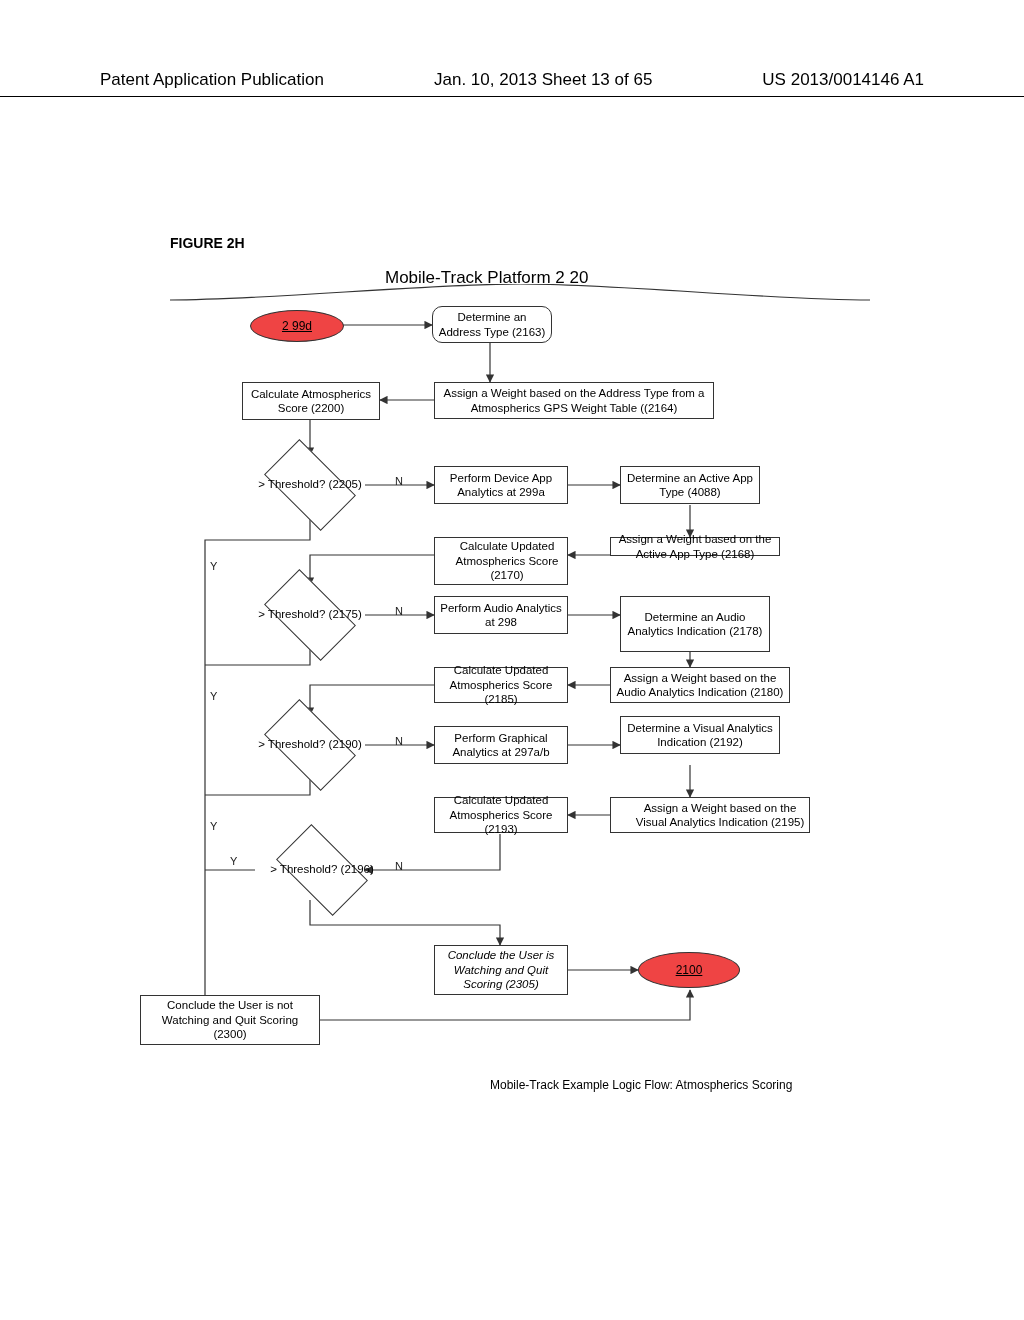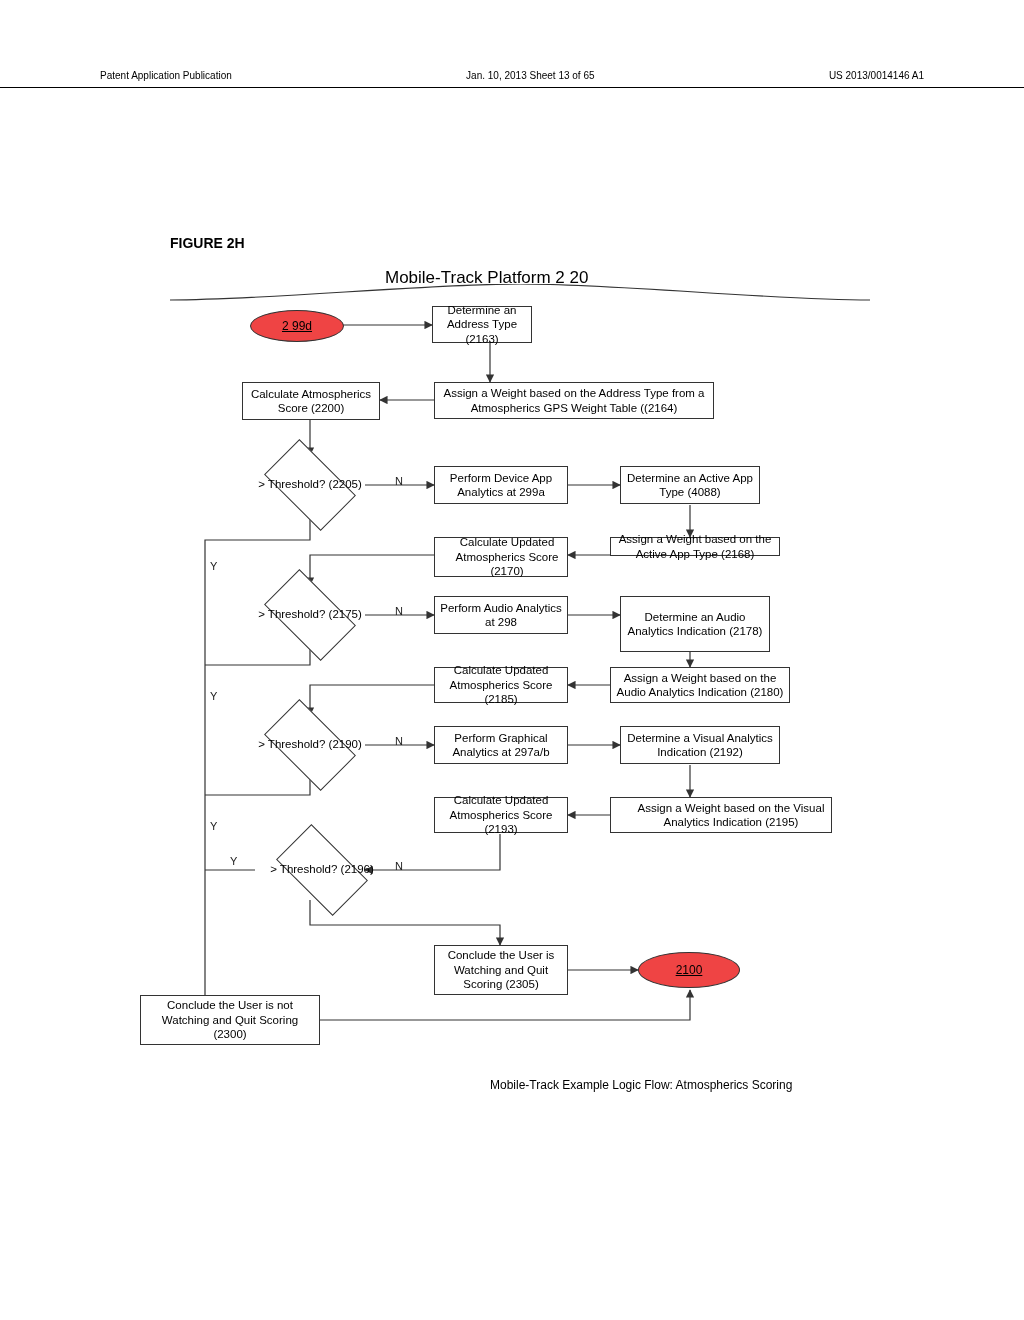--- a/index.html
+++ b/index.html
@@ -20,21 +20,21 @@
   .header {
     position: absolute;
     top: 70px;
     left: 0;
     width: 1024px;
     display: flex;
     justify-content: space-between;
     padding: 0 100px 6px 100px;
     box-sizing: border-box;
     border-bottom: 1.5px solid #000;
-    font-size: 10px;
+    font-size: 17px;
   }
   .figtitle {
     position: absolute;
     top: 235px;
     left: 170px;
     font-weight: bold;
     font-size: 14px;
   }
   .platform-label {
     position: absolute;
@@ -201,21 +201,21 @@
 
       <polyline points="150,720 520,720 520,690" fill="none" stroke="#333" stroke-width="1.2" marker-end="url(#ah)"></polyline>
 
       <line x1="35" y1="740" x2="35" y2="700" stroke="#333" stroke-width="0"></line>
     </svg>
 
     <div class="ellipse" style="left:80px; top:10px; width:92px; height:30px;">
       <span>2 99d</span>
     </div>
 
-    <div class="box" style="left:262px; top:6px; width:100px; height:37px;">
+    <div class="box" style="left:262px; top:6px; width:120px; height:37px;border-radius:10px;">
       <span>Determine an Address Type (2163)</span>
     </div>
 
     <div class="box" style="left:264px; top:82px; width:280px; height:37px;">
       <span>Assign a Weight based on the Address Type from a Atmospherics GPS Weight Table ((2164)</span>
     </div>
 
     <div class="box" style="left:72px; top:82px; width:138px; height:38px;">
       <span>Calculate Atmospherics Score (2200)</span>
     </div>
@@ -229,21 +229,21 @@
     <span class="edge-label" style="left:225px; top:175px;">N</span>
     <span class="edge-label" style="left:40px; top:260px;">Y</span>
 
     <div class="box" style="left:264px; top:166px; width:134px; height:38px;">
       <span>Perform Device App Analytics at 299a</span>
     </div>
     <div class="box" style="left:450px; top:166px; width:140px; height:38px;">
       <span>Determine an Active App Type (4088)</span>
     </div>
 
-    <div class="box" style="left:264px; top:237px; width:134px; height:40px;padding-left:16px;">
+    <div class="box" style="left:264px; top:237px; width:134px; height:48px;padding-left:16px;">
       <span>Calculate Updated Atmospherics Score (2170)</span>
     </div>
     <div class="box" style="left:440px; top:237px; width:170px; height:19px;">
       <span>Assign a Weight based on the Active App Type (2168)</span>
     </div>
 
     <div class="diamond" style="left:85px; top:285px;">
       <div class="shape"></div>
       <div class="dlabel">
           <span>&gt; Threshold? (2175)</span>
@@ -271,41 +271,41 @@
       <div class="dlabel">
           <span>&gt; Threshold? (2190)</span>
         </div>
     </div>
     <span class="edge-label" style="left:225px; top:435px;">N</span>
     <span class="edge-label" style="left:40px; top:520px;">Y</span>
 
     <div class="box" style="left:264px; top:426px; width:134px; height:38px;">
       <span>Perform Graphical Analytics at 297a/b</span>
     </div>
-    <div class="box" style="left:450px; top:426px; width:160px; height:38px;">
+    <div class="box" style="left:450px; top:416px; width:160px; height:38px;">
       <span>Determine a Visual Analytics Indication (2192)</span>
     </div>
 
     <div class="box" style="left:264px; top:497px; width:134px; height:36px;">
       <span>Calculate Updated Atmospherics Score (2193)</span>
     </div>
-    <div class="box" style="left:440px; top:497px; width:222px; height:36px;padding-left:24px;">
+    <div class="box" style="left:440px; top:497px; width:200px; height:36px;padding-left:24px;">
       <span>Assign a Weight based on the Visual Analytics Indication (2195)</span>
     </div>
 
     <div class="diamond" style="left:97px; top:540px;">
       <div class="shape"></div>
       <div class="dlabel">
           <span>&gt; Threshold? (2196)</span>
         </div>
     </div>
     <span class="edge-label" style="left:225px; top:560px;">N</span>
     <span class="edge-label" style="left:60px; top:555px;">Y</span>
 
-    <div class="box" style="left:264px; top:645px; width:134px; height:50px;">
+    <div class="box" style="left:264px; top:645px; width:134px; height:50px;font-style:italic;">
       <span>Conclude the User is Watching and Quit Scoring (2305)</span>
     </div>
 
     <div class="ellipse" style="left:468px; top:652px; width:100px; height:34px;">
       <span>2100</span>
     </div>
 
     <div class="box" style="left:-30px; top:695px; width:180px; height:50px;">
       <span>Conclude the User is not Watching and Quit Scoring (2300)</span>
     </div>

